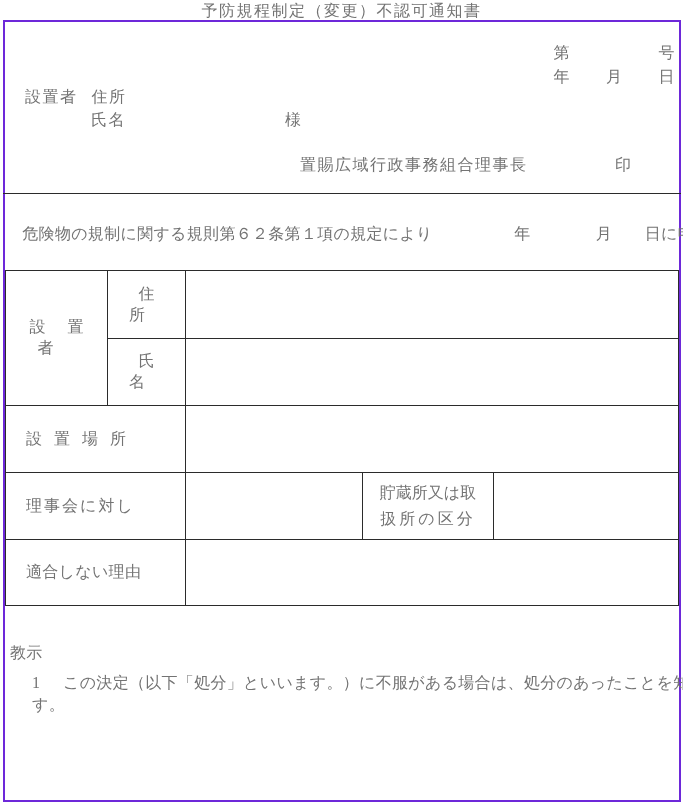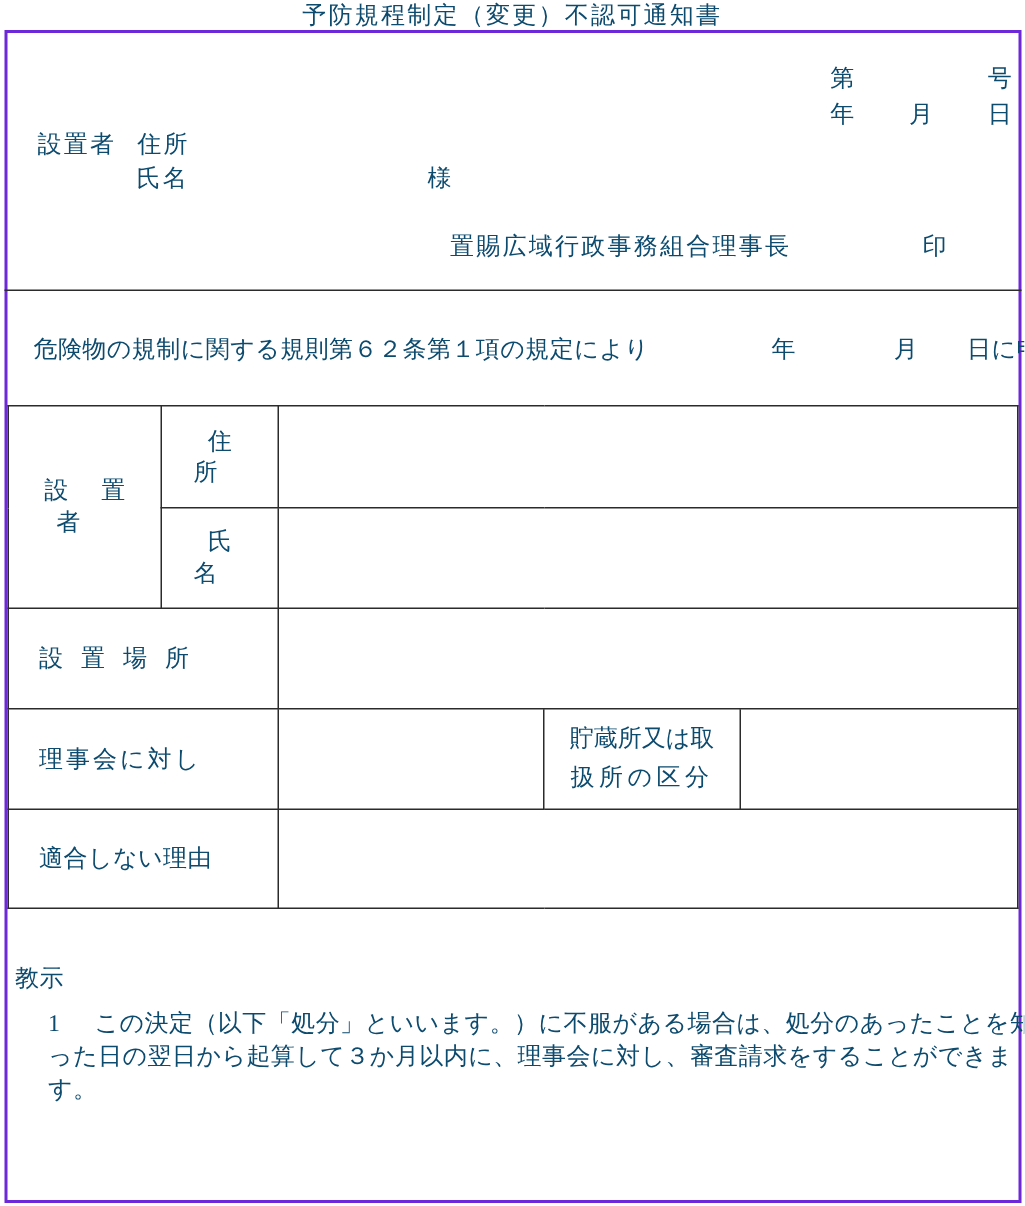--- a/index.html
+++ b/index.html
@@ -1,19 +1,19 @@
 <!DOCTYPE html>
 <html lang="ja"><head>
 <meta charset="utf-8">
 <style>
   html,body{margin:0;padding:0;background:#ffffff;}
   .page{
     position:relative;width:683px;height:804px;background:#ffffff;
     font-family:"Liberation Serif","DejaVu Serif",serif;
-    color:#0c4a6e;overflow:hidden;
+    color:#737373;overflow:hidden;
   }
   .abs{position:absolute;}
   .doc-title{
     top:2px;left:0;right:0;text-align:center;
     font-size:16px;letter-spacing:1.5px;line-height:18px;white-space:nowrap;
   }
   .frame{
     left:3px;top:20px;width:678px;height:782px;
     border:2px solid #6d28d9;box-sizing:border-box;
   }
@@ -115,20 +115,19 @@
         <td colspan="3"></td>
       </tr>
     </tbody>
       </table>
 
     <div class="abs notes">
       <div class="notes-heading">教示</div>
 
       <div class="note-item first">
         <div class="note-line"><span class="note-num">1</span><span>この決定（以下「処分」といいます。）に不服がある場合は、処分のあったことを知</span></div>
-        <div class="note-line">った日の翌日から起算して３か月以内に、理事会に対し、審査請求をすることができま</div>
         <div class="note-line">す。</div>
       </div>
 
     </div>
 
   </div>
 </div>
 
 </body></html>

